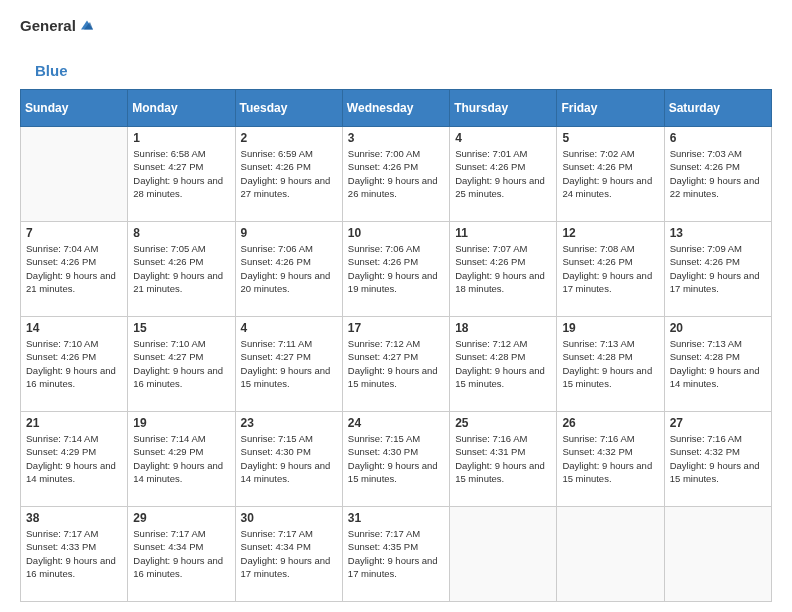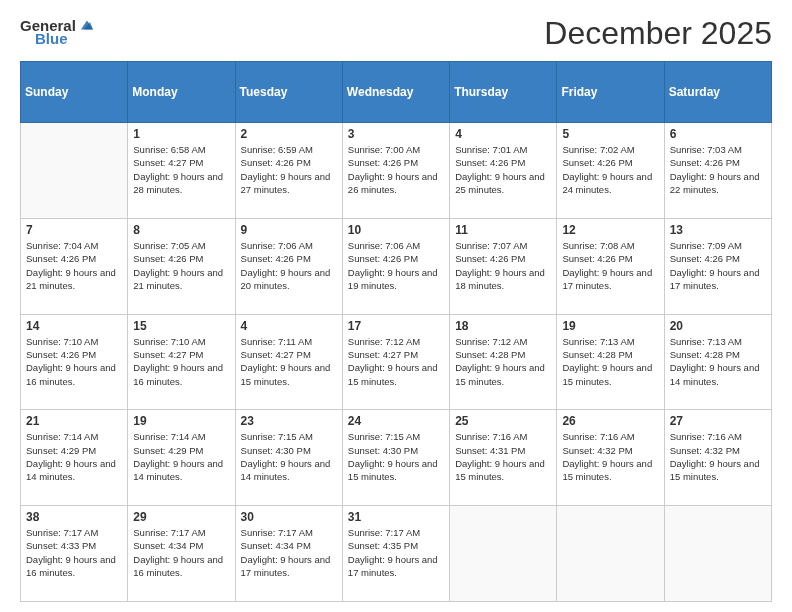--- a/index.html
+++ b/index.html
@@ -61,21 +61,21 @@
       border: 1px solid #ccc;
       border-collapse: collapse;
       width: 100%;
       table-layout: fixed;
     }
     .calendar th {
       background-color: #3a7fc1;
       color: #fff;
       font-size: 12px;
       font-weight: bold;
-      padding: 23px 4px;
+      padding: 11px 4px;
       text-align: left;
       border: 1px solid #2e6aa0;
     }
     .calendar td {
       vertical-align: top;
       border: 1px solid #ccc;
       padding: 4px 5px;
       font-size: 10px;
       color: #333;
       height: 82px;
@@ -94,33 +94,32 @@
     .empty-cell {
       background: #f9f9f9;
     }
   </style>
 </head>
 <body>
 
 <div class="page">
   <div class="header">
     <div class="logo">
-      <div style="display:flex; flex-direction:column; align-items:flex-start;">
+      <div style="display:flex; flex-direction:column; align-items:flex-start;gap:32px;">
         <div style="display:flex; align-items:center;">
           <span class="logo-text-general">General</span>
           <svg class="logo-icon" viewBox="0 0 24 24" xmlns="http://www.w3.org/2000/svg">
             <polygon points="4,18 12,6 20,18" fill="#3a7fc1"></polygon>
             <polygon points="8,18 16,8 20,18" fill="#1a5a9a" opacity="0.7"></polygon>
           </svg>
         </div>
         <span class="logo-text-blue" style="margin-top:-4px;margin-left:15px;">Blue</span>
       </div>
     </div>
     <div class="title-block">
-      <div class="title-month">December 2025</div>
     </div>
   </div>
 
   <table class="calendar">
     <thead>
       <tr>
         <th>Sunday</th>
         <th>Monday</th>
         <th>Tuesday</th>
         <th>Wednesday</th>

